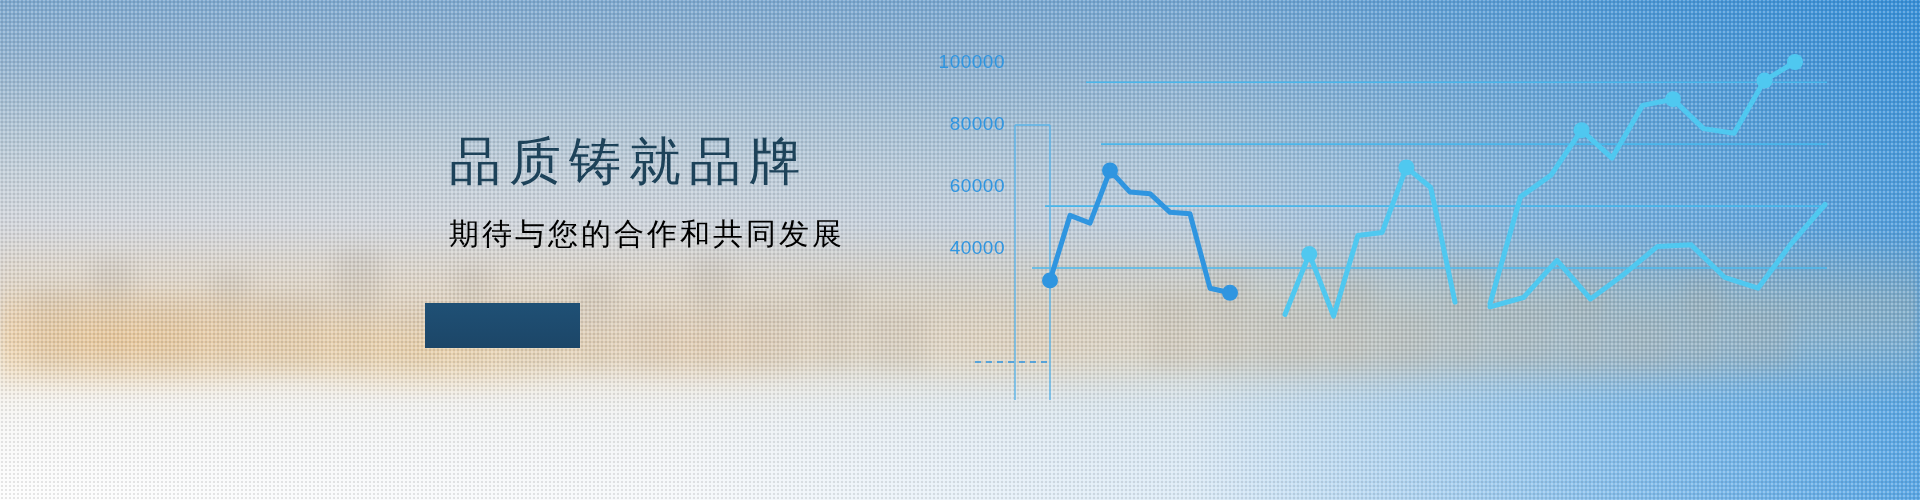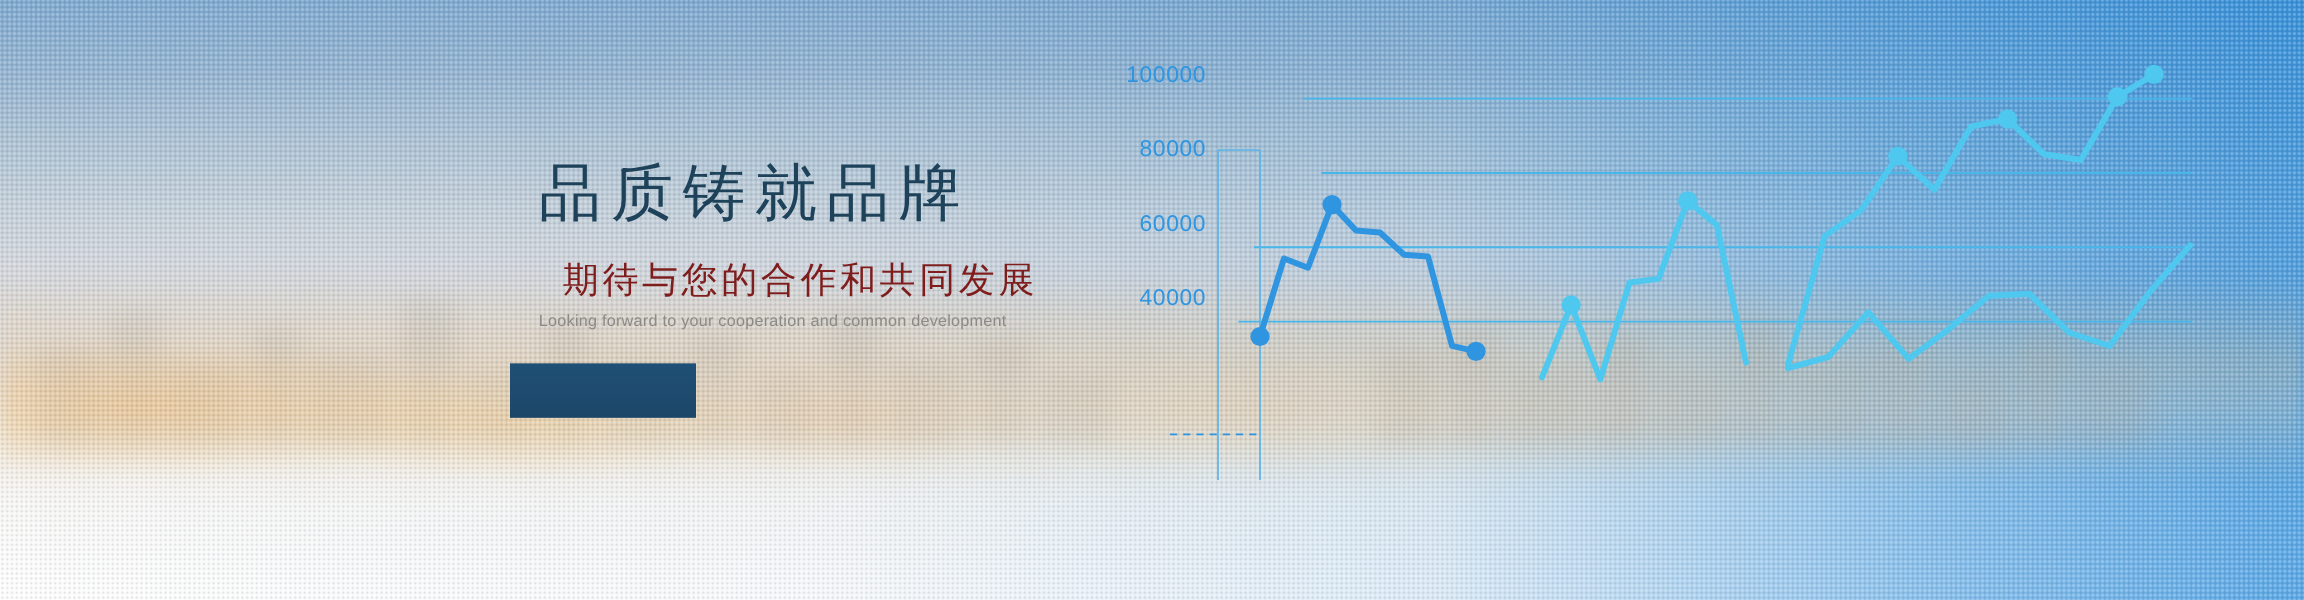--- a/index.html
+++ b/index.html
@@ -83,21 +83,21 @@
 
   
   .copy{ position:absolute; left:449px; top:135px; }
   .headline{
     font-size:52px; line-height:1; letter-spacing:8px;
     color:#1d4259; font-weight:400; white-space:nowrap;
   }
   .subline{
     margin-top:32px;
     font-size:30px; line-height:1; letter-spacing:3px;
-    color:#7f1d1d; font-weight:400; white-space:nowrap;margin-left:20px;
+    color:#000000; font-weight:400; white-space:nowrap;
   }
   .enline{
     margin-top:12px;
     font-size:13.5px; line-height:1; letter-spacing:.2px;
     color:#8c8a86; font-weight:400; white-space:nowrap;
   }
   .cta{
     position:absolute; left:425px; top:303px;
     width:155px; height:45px;
     background:#1d4b6b;
@@ -188,18 +188,17 @@
           <circle cx="1764.5" cy="80.6" r="8" fill="#4fc8f0"></circle>
           <circle cx="1795.0" cy="62.0" r="8" fill="#4fc8f0"></circle>
           <path d="M1490.0 306.8 L1523.5 297.5 L1557.0 260.3 L1590.5 299.0 L1624.0 274.2 L1657.5 246.4 L1691.0 244.8 L1724.5 277.3 L1758.0 288.2 L1791.5 243.3 L1825.0 204.5" fill="none" stroke="#4fc8f0" stroke-width="5" stroke-linejoin="round" stroke-linecap="round"></path>
         </g>
     </svg>
   </div>
 
   <div class="copy">
     <div class="headline">品质铸就品牌</div>
     <div class="subline">期待与您的合作和共同发展</div>
-    <div class="enline">Looking forward to your cooperation and common development</div>
   </div>
 
   <button class="cta"></button>
 
 </div>
 
 </body></html>

